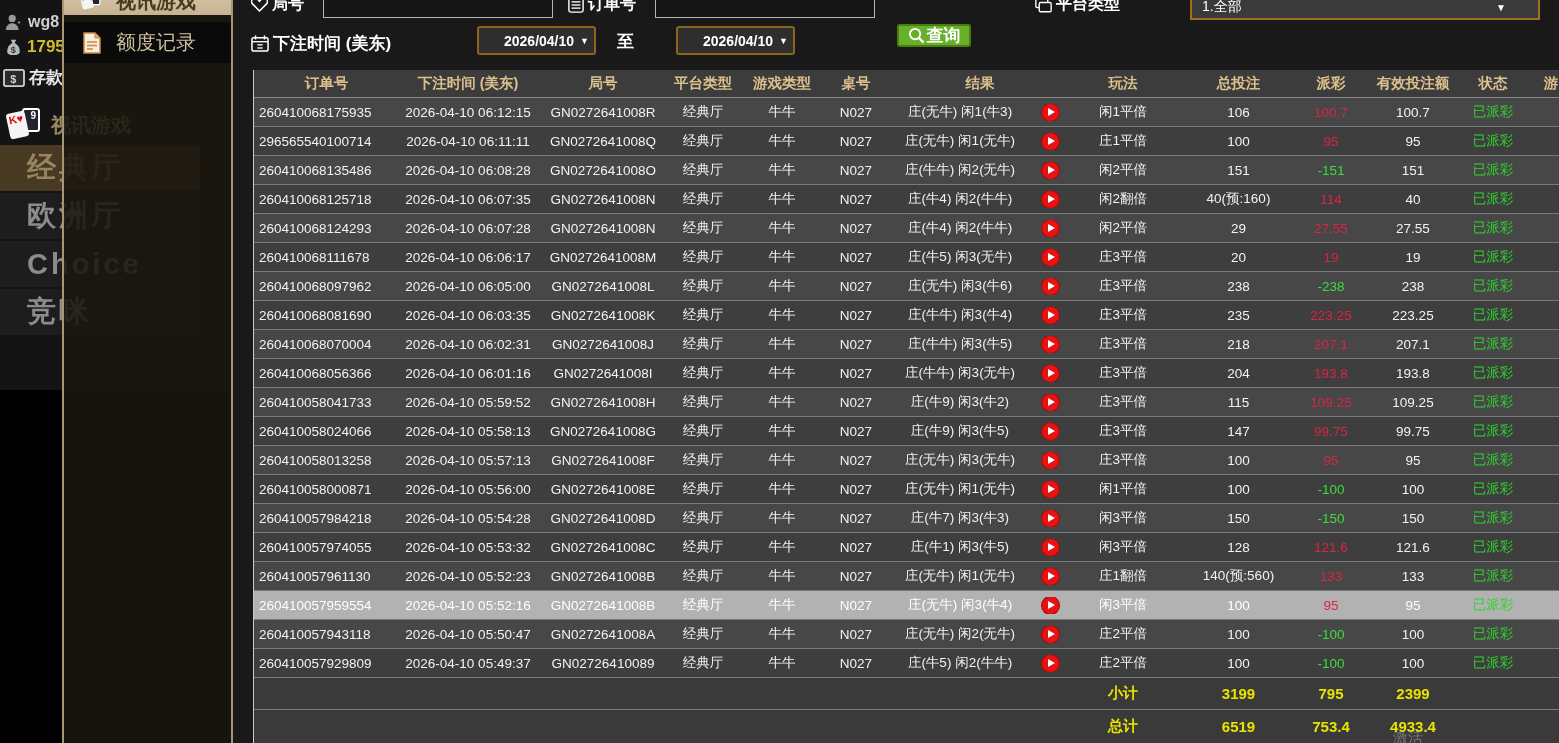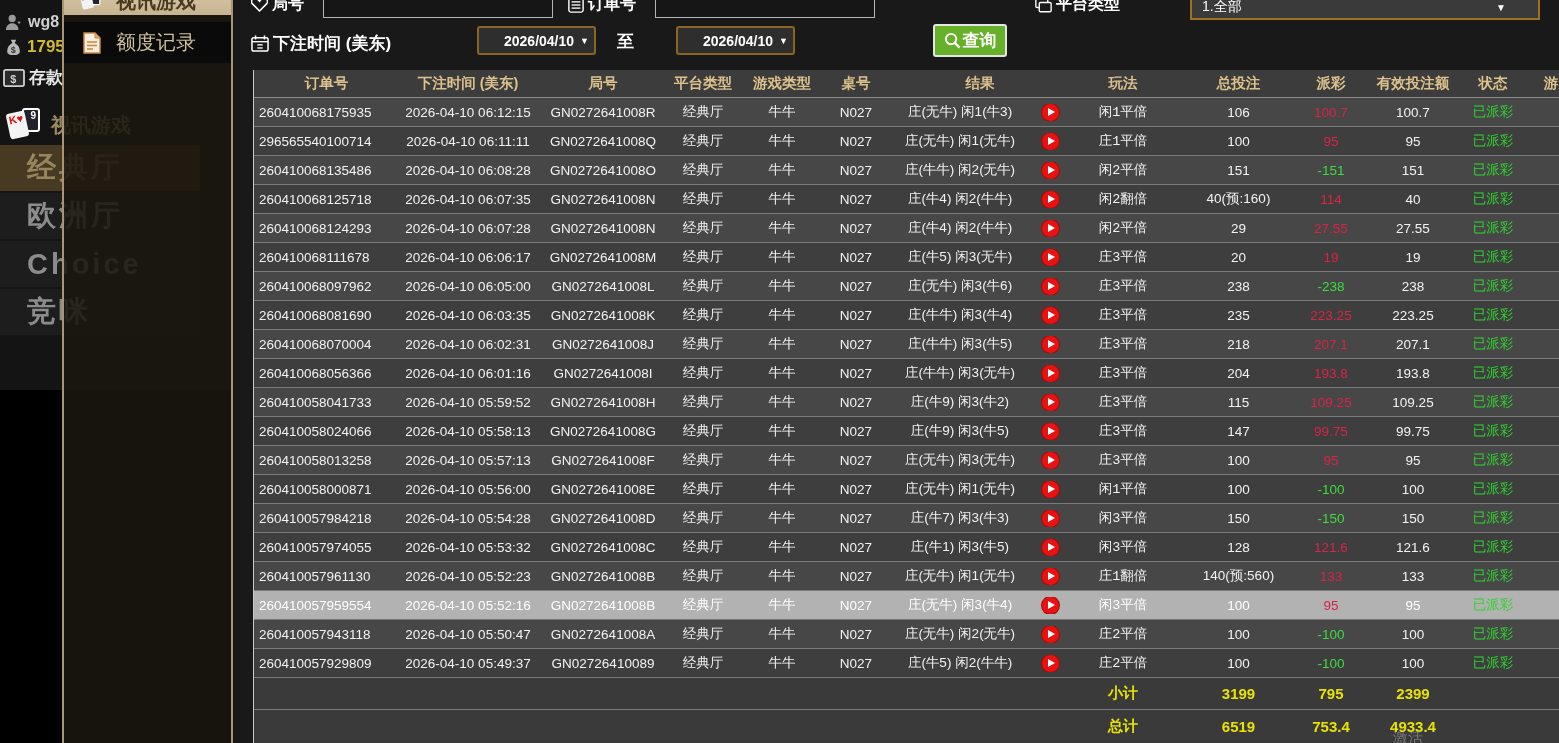--- a/index.html
+++ b/index.html
@@ -31,35 +31,35 @@
   .gemico,.docico { width:24px; height:24px; flex:0 0 24px; }
 
   
   #main { position:absolute; left:233px; top:0; width:1326px; height:743px; z-index:2; }
   .flabel { position:absolute; color:#fff; font-weight:bold; font-size:16px; display:flex; align-items:center; gap:4px; }
   .finput { position:absolute; height:21px; background:#161616; border:1px solid #b5b5b5; color:#ddd; font-size:13px; padding:0 5px; }
   .fselect { position:absolute; left:957px; top:-6px; width:350px; height:26px; background:#3a3a3a; border:2px solid #a1701f; color:#fff; font-size:14px; display:flex; align-items:center; padding:0 10px; }
   .fselect .arr { margin-left:auto; margin-right:22px; font-size:10px; }
   .datebtn { position:absolute; top:26px; width:119px; height:29px; background:#2e2e2e; border:2px solid #8a6420; border-radius:3px; color:#fff; font-weight:bold; font-size:14px; display:flex; align-items:center; justify-content:center; gap:6px;padding-left:20px; }
   .datebtn .arr { font-size:9px; }
-  #searchbtn { position:absolute; left:664px; top:24px; width:74px; height:33px; background:#66b02a; border:2px solid #e5e5e5; border-radius:3px; color:#fff; font-weight:bold; font-size:17px; display:flex; align-items:center; justify-content:center; gap:2px;margin-left:36px; }
+  #searchbtn { position:absolute; left:664px; top:24px; width:74px; height:23px; background:#66b02a; border:2px solid #4d7c0f; border-radius:3px; color:#fff; font-weight:bold; font-size:17px; display:flex; align-items:center; justify-content:center; gap:2px; }
 
   
   #tbl { position:absolute; left:20px; top:70px; width:1327px; border-left:1px solid #c9c9c9; }
   .trow { display:flex; align-items:center; height:29px; border-bottom:1px solid #7a7a7a; background:#474747; color:#f2f2f2; font-size:13.5px; }
   .trow:nth-child(odd) { background:#3e3e3e; }
   .thead { display:flex; align-items:center; height:28px; background:#3c3c3c; border-bottom:1px solid #8a8a8a; color:#dcc18c; font-weight:bold; font-size:14.5px; }
   .trow.sel { background:#b2b2b2 !important; color:#fff; }
   .tfoot { display:flex; align-items:center; height:32px; background:#3a3a3a; border-bottom:1px solid #7a7a7a; color:#e8e400; font-weight:bold; font-size:15px; }
   .tfoot:last-child { height:33px; border-bottom:none; }
   .cell { text-align:center; flex:0 0 auto; white-space:nowrap; overflow:hidden; }
   .c-order{width:140px; text-align:left; padding-left:5px;}
   .c-time{width:148px;} .c-round{width:122px;} .c-platform{width:78px;} .c-game{width:80px;}
   .c-tableno{width:68px;} .c-result{width:140px;} .c-resulth{width:180px;} .c-play{width:40px;}
-  .c-wanfa{width:106px;font-family:Liberation Mono, monospace;} .c-bet{width:125px;} .c-payout{width:60px;} .c-valid{width:104px;}
+  .c-wanfa{width:106px;} .c-bet{width:125px;} .c-payout{width:60px;} .c-valid{width:104px;}
   .c-status{width:56px;} .c-last{width:60px;} .c-spacer{width:816px;}
   .pos { color:#d92445; } .neg { color:#3ddc3d; }
   .st { color:#2fd32f; }
   .playbtn { width:17px; height:17px; margin:0 auto; background:#e81212; border-radius:50%; position:relative; box-shadow:0 0 0 1px #a00c0c; }
   .playbtn::after { content:""; position:absolute; left:6px; top:4px; border-left:7px solid #fff; border-top:4.5px solid transparent; border-bottom:4.5px solid transparent; }
 
   #watermark { position:absolute; left:1393px; top:729px; color:rgba(170,170,170,0.55); font-size:15px; z-index:5; }
   svg { display:block; }
 </style>
 </head>

